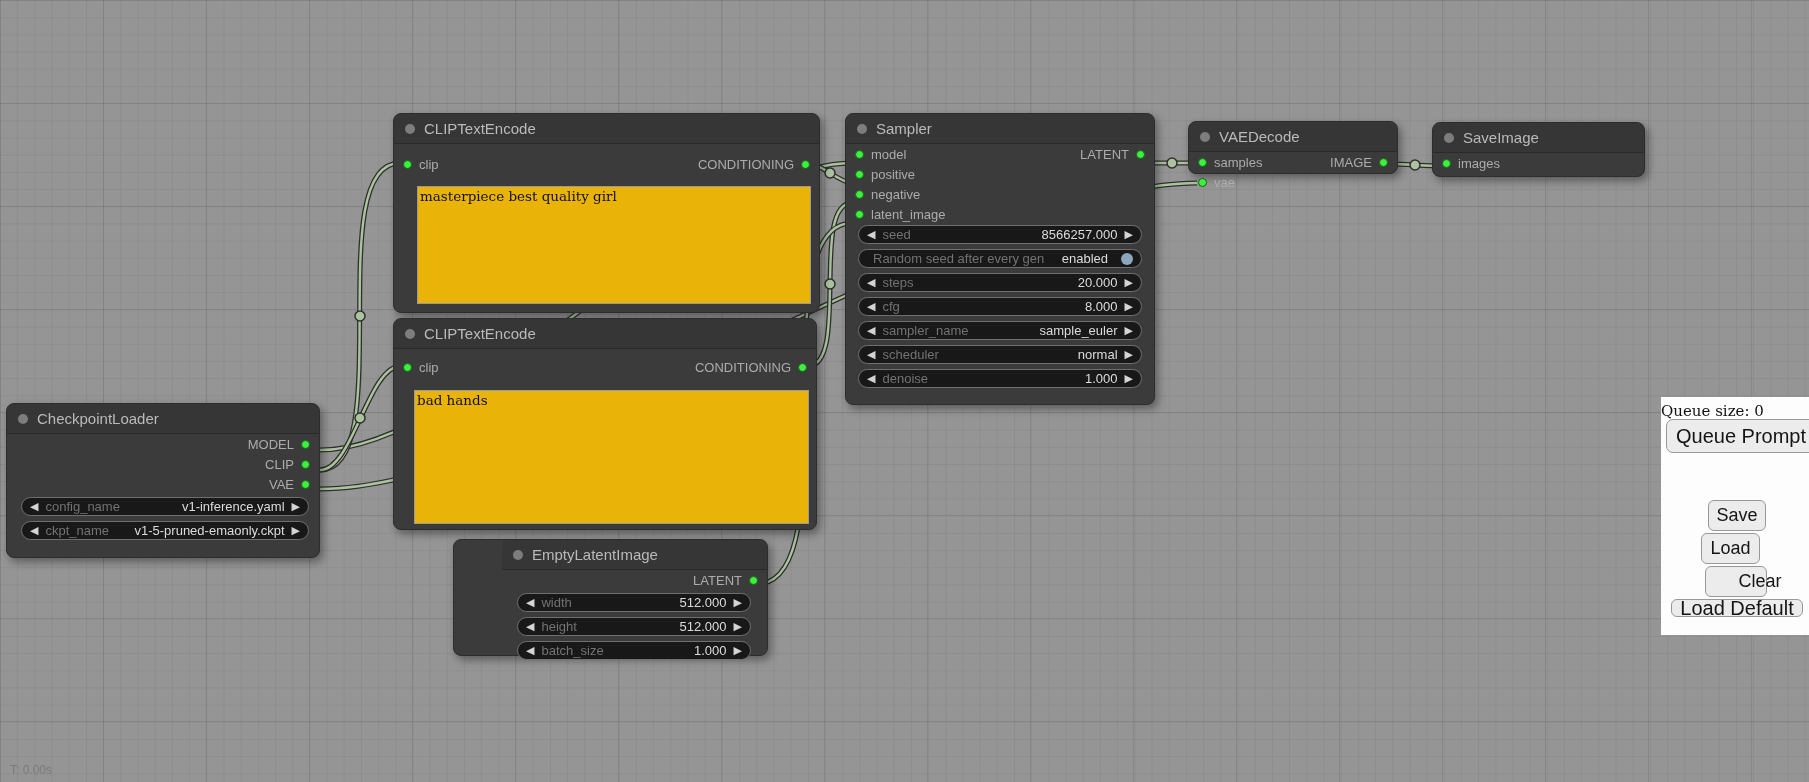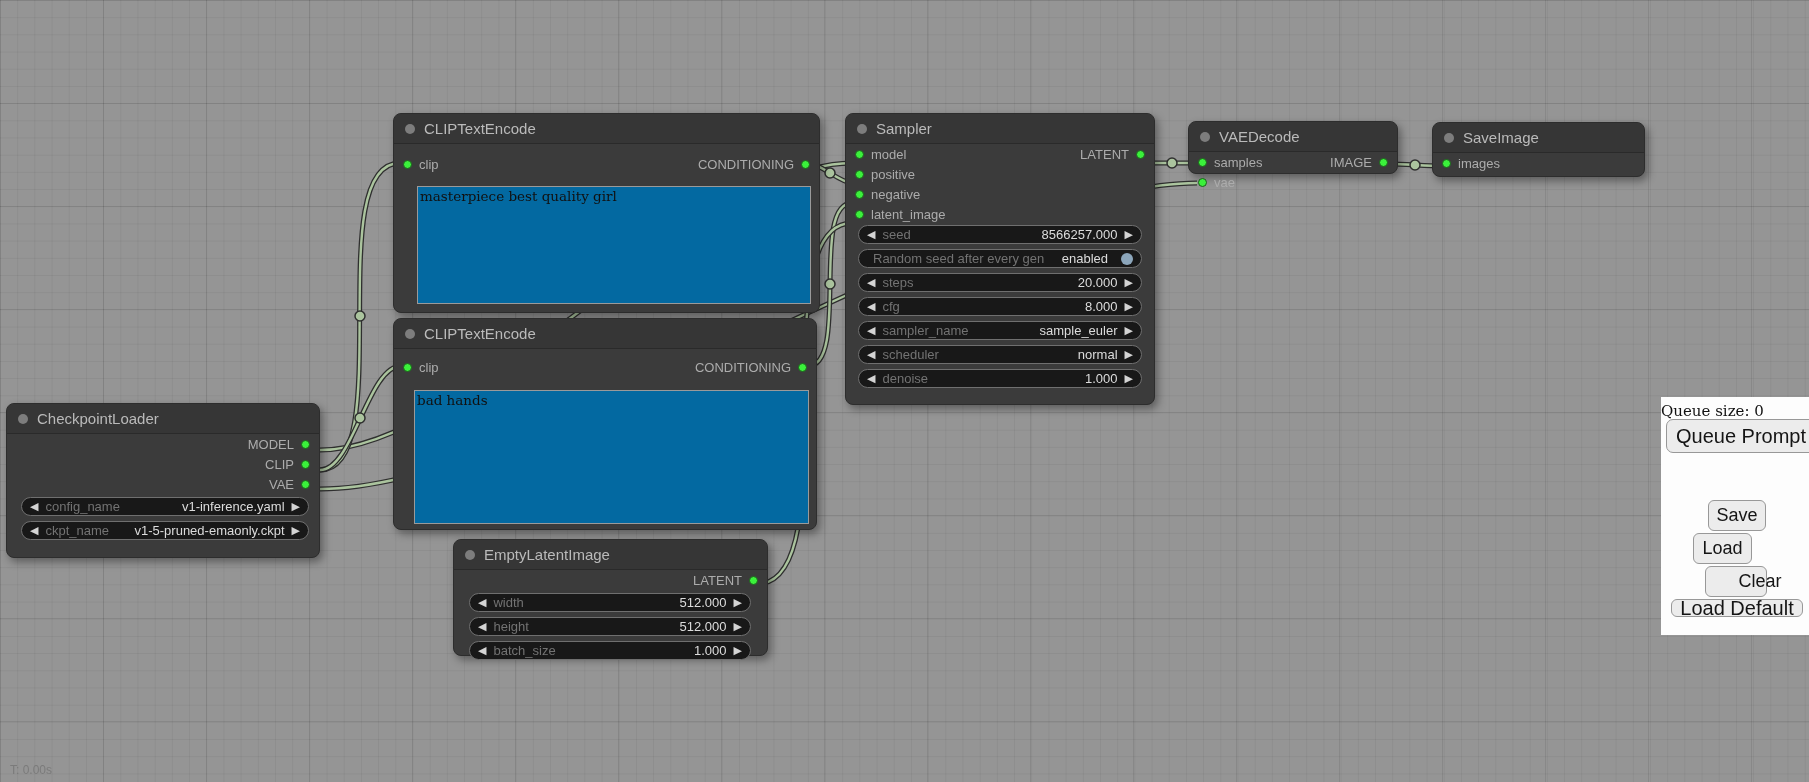--- a/index.html
+++ b/index.html
@@ -46,33 +46,33 @@
     height: 19px; background: #181818; border: 1px solid #6f6f6f; border-radius: 10px;
     display: flex; align-items: center; padding: 0 8px; gap: 7px; font-size: 13px;
     white-space: nowrap; overflow: hidden;
   }
   .wlabel { color: #737373; }
   .wvalue { margin-left: auto; color: #dcdcdc; }
   .warrow { color: #d4d4d4; font-size: 11px; line-height: 1; flex: none; }
   .toggle-circle { width: 12px; height: 12px; border-radius: 50%; background: #8ca6bb; margin-left: 6px; flex: none; }
 
   .prompt-box {
-    position: absolute; background: #0369a1; border: 1px solid #9a9a9a; border-radius: 0;
+    position: absolute; background: #eab308; border: 1px solid #9a9a9a; border-radius: 0;
     font-family: "DejaVu Serif", serif; font-size: 13.5px; color: #111; padding: 1px 2px;
     resize: none; outline: none; line-height: 1.25;
   }
 
   
   #node-checkpoint     { left: 6px;    top: 403px; width: 314px; height: 155px; }
   #node-clip-positive  { left: 393px;  top: 113px; width: 427px; height: 200px; }
   #node-clip-negative  { left: 393px;  top: 318px; width: 424px; height: 212px; }
   #node-sampler        { left: 845px;  top: 113px; width: 310px; height: 292px; }
   #node-vae-decode     { left: 1188px; top: 121px; width: 210px; height: 53px;  }
   #node-save-image     { left: 1432px; top: 122px; width: 213px; height: 55px;  }
-  #node-empty-latent   { left: 453px;  top: 539px; width: 315px; height: 117px; }
+  #node-empty-latent   { left: 453px;  top: 539px; width: 315px; height: 117px; padding-left: 48px; }
 
   #node-checkpoint .slot-row:first-of-type { margin-top: 7px; }
   #node-checkpoint .widget { margin: 3px 10px 0 14px; }
   #node-checkpoint .widget + .widget { margin-top: 5px; }
 
   #node-clip-positive .slot-row { margin-top: 10px; }
   #clip-pos-text { left: 23px; top: 72px; width: 394px; height: 118px; }
   #node-clip-negative .slot-row { margin-top: 8px; }
   #clip-neg-text { left: 20px; top: 71px; width: 395px; height: 134px; }
 
@@ -96,21 +96,21 @@
     margin-top: 5px; 
     font-family: "DejaVu Serif", serif; font-size: 15px; color: #111;
   }
   .panel-btn {
     position: absolute; background: #ececec; border: 1px solid #989898; border-radius: 6px;
     color: #151515; font-family: "Liberation Sans", sans-serif; cursor: pointer;
     display: flex; align-items: center; justify-content: center; white-space: nowrap;
   }
   #btn-queue-prompt { left: 5px;  top: 22px;  width: 150px; height: 34px; font-size: 20px; border-radius: 7px; }
   #btn-save         { left: 47px; top: 103px; width: 58px;  height: 31px; font-size: 18px; }
-  #btn-load         { left: 32px; top: 136px; width: 59px;  height: 31px; font-size: 18px; }
+  #btn-load         { left: 40px; top: 136px; width: 59px;  height: 31px; font-size: 18px; }
   #btn-clear        { left: 44px; top: 169px; width: 62px;  height: 31px; font-size: 18px; padding-left: 48px; }
   #btn-load-default { left: 10px; top: 202px; width: 132px; height: 18px; font-size: 20px; }
 
   #timer-text { position: absolute; left: 10px; top: 763px; font-size: 12px; color: #7b7b7b; z-index: 2; }
 </style>
 </head>
 <body>
 
 <div id="canvas">
 

